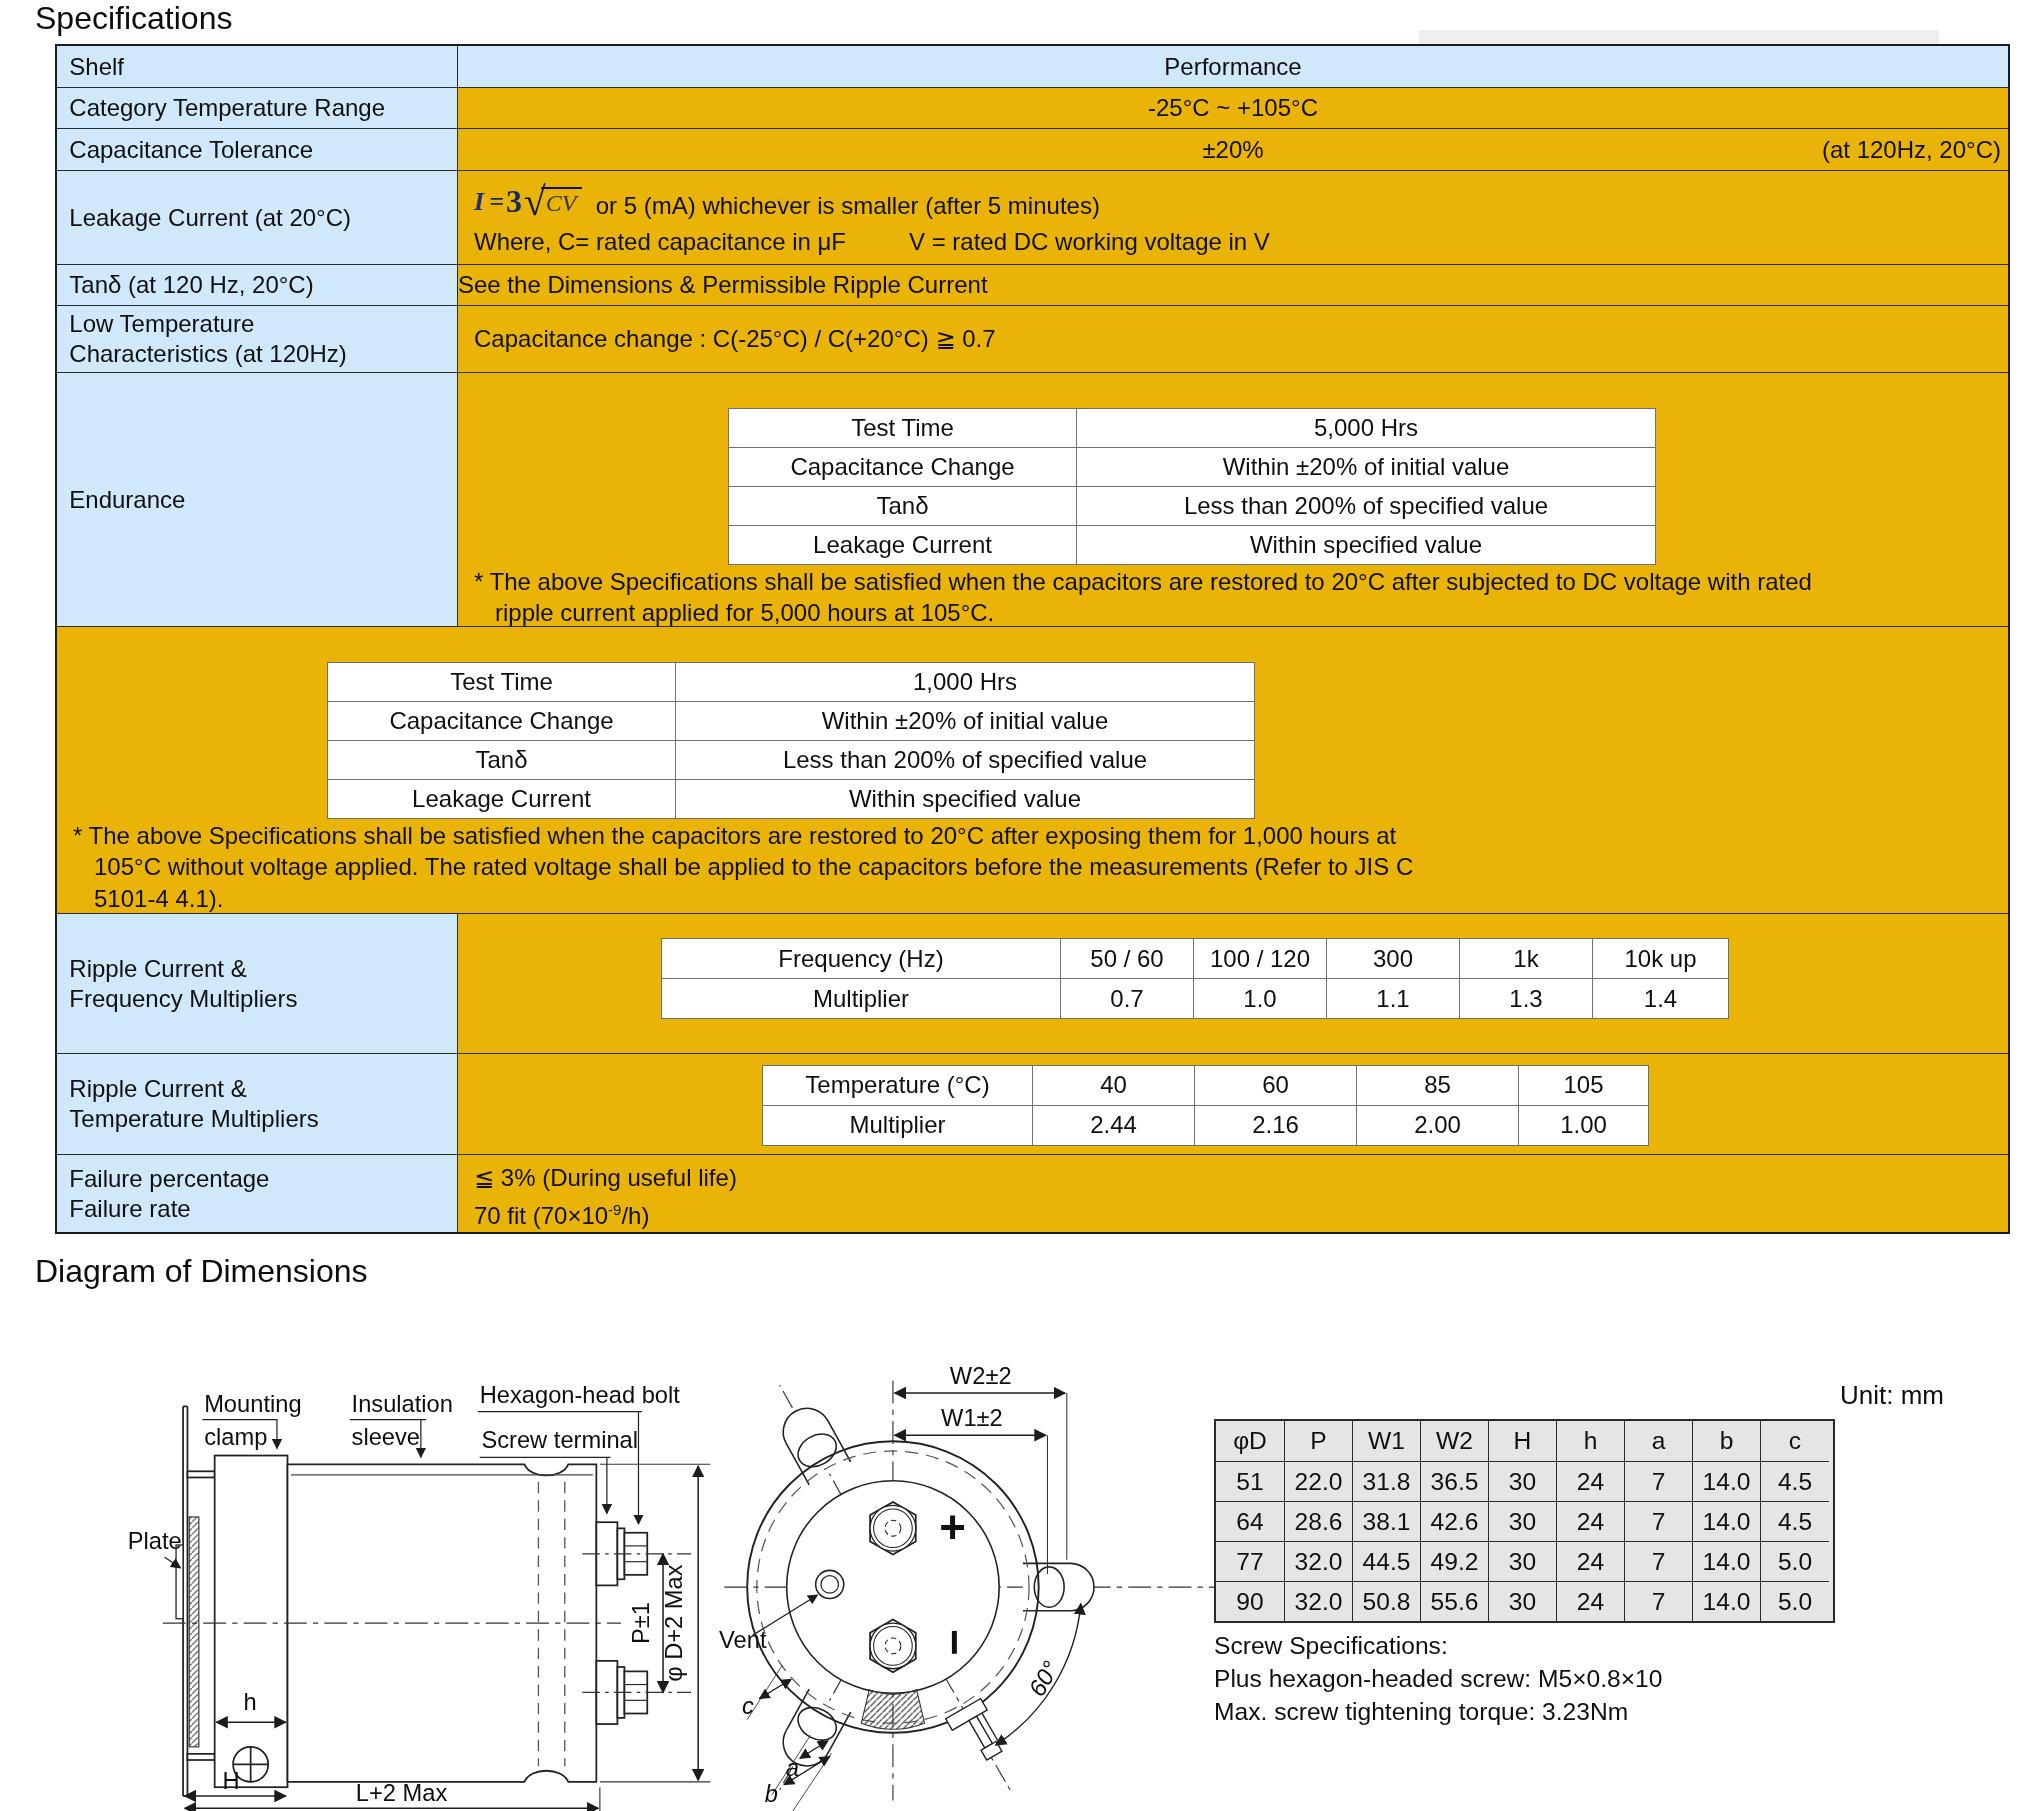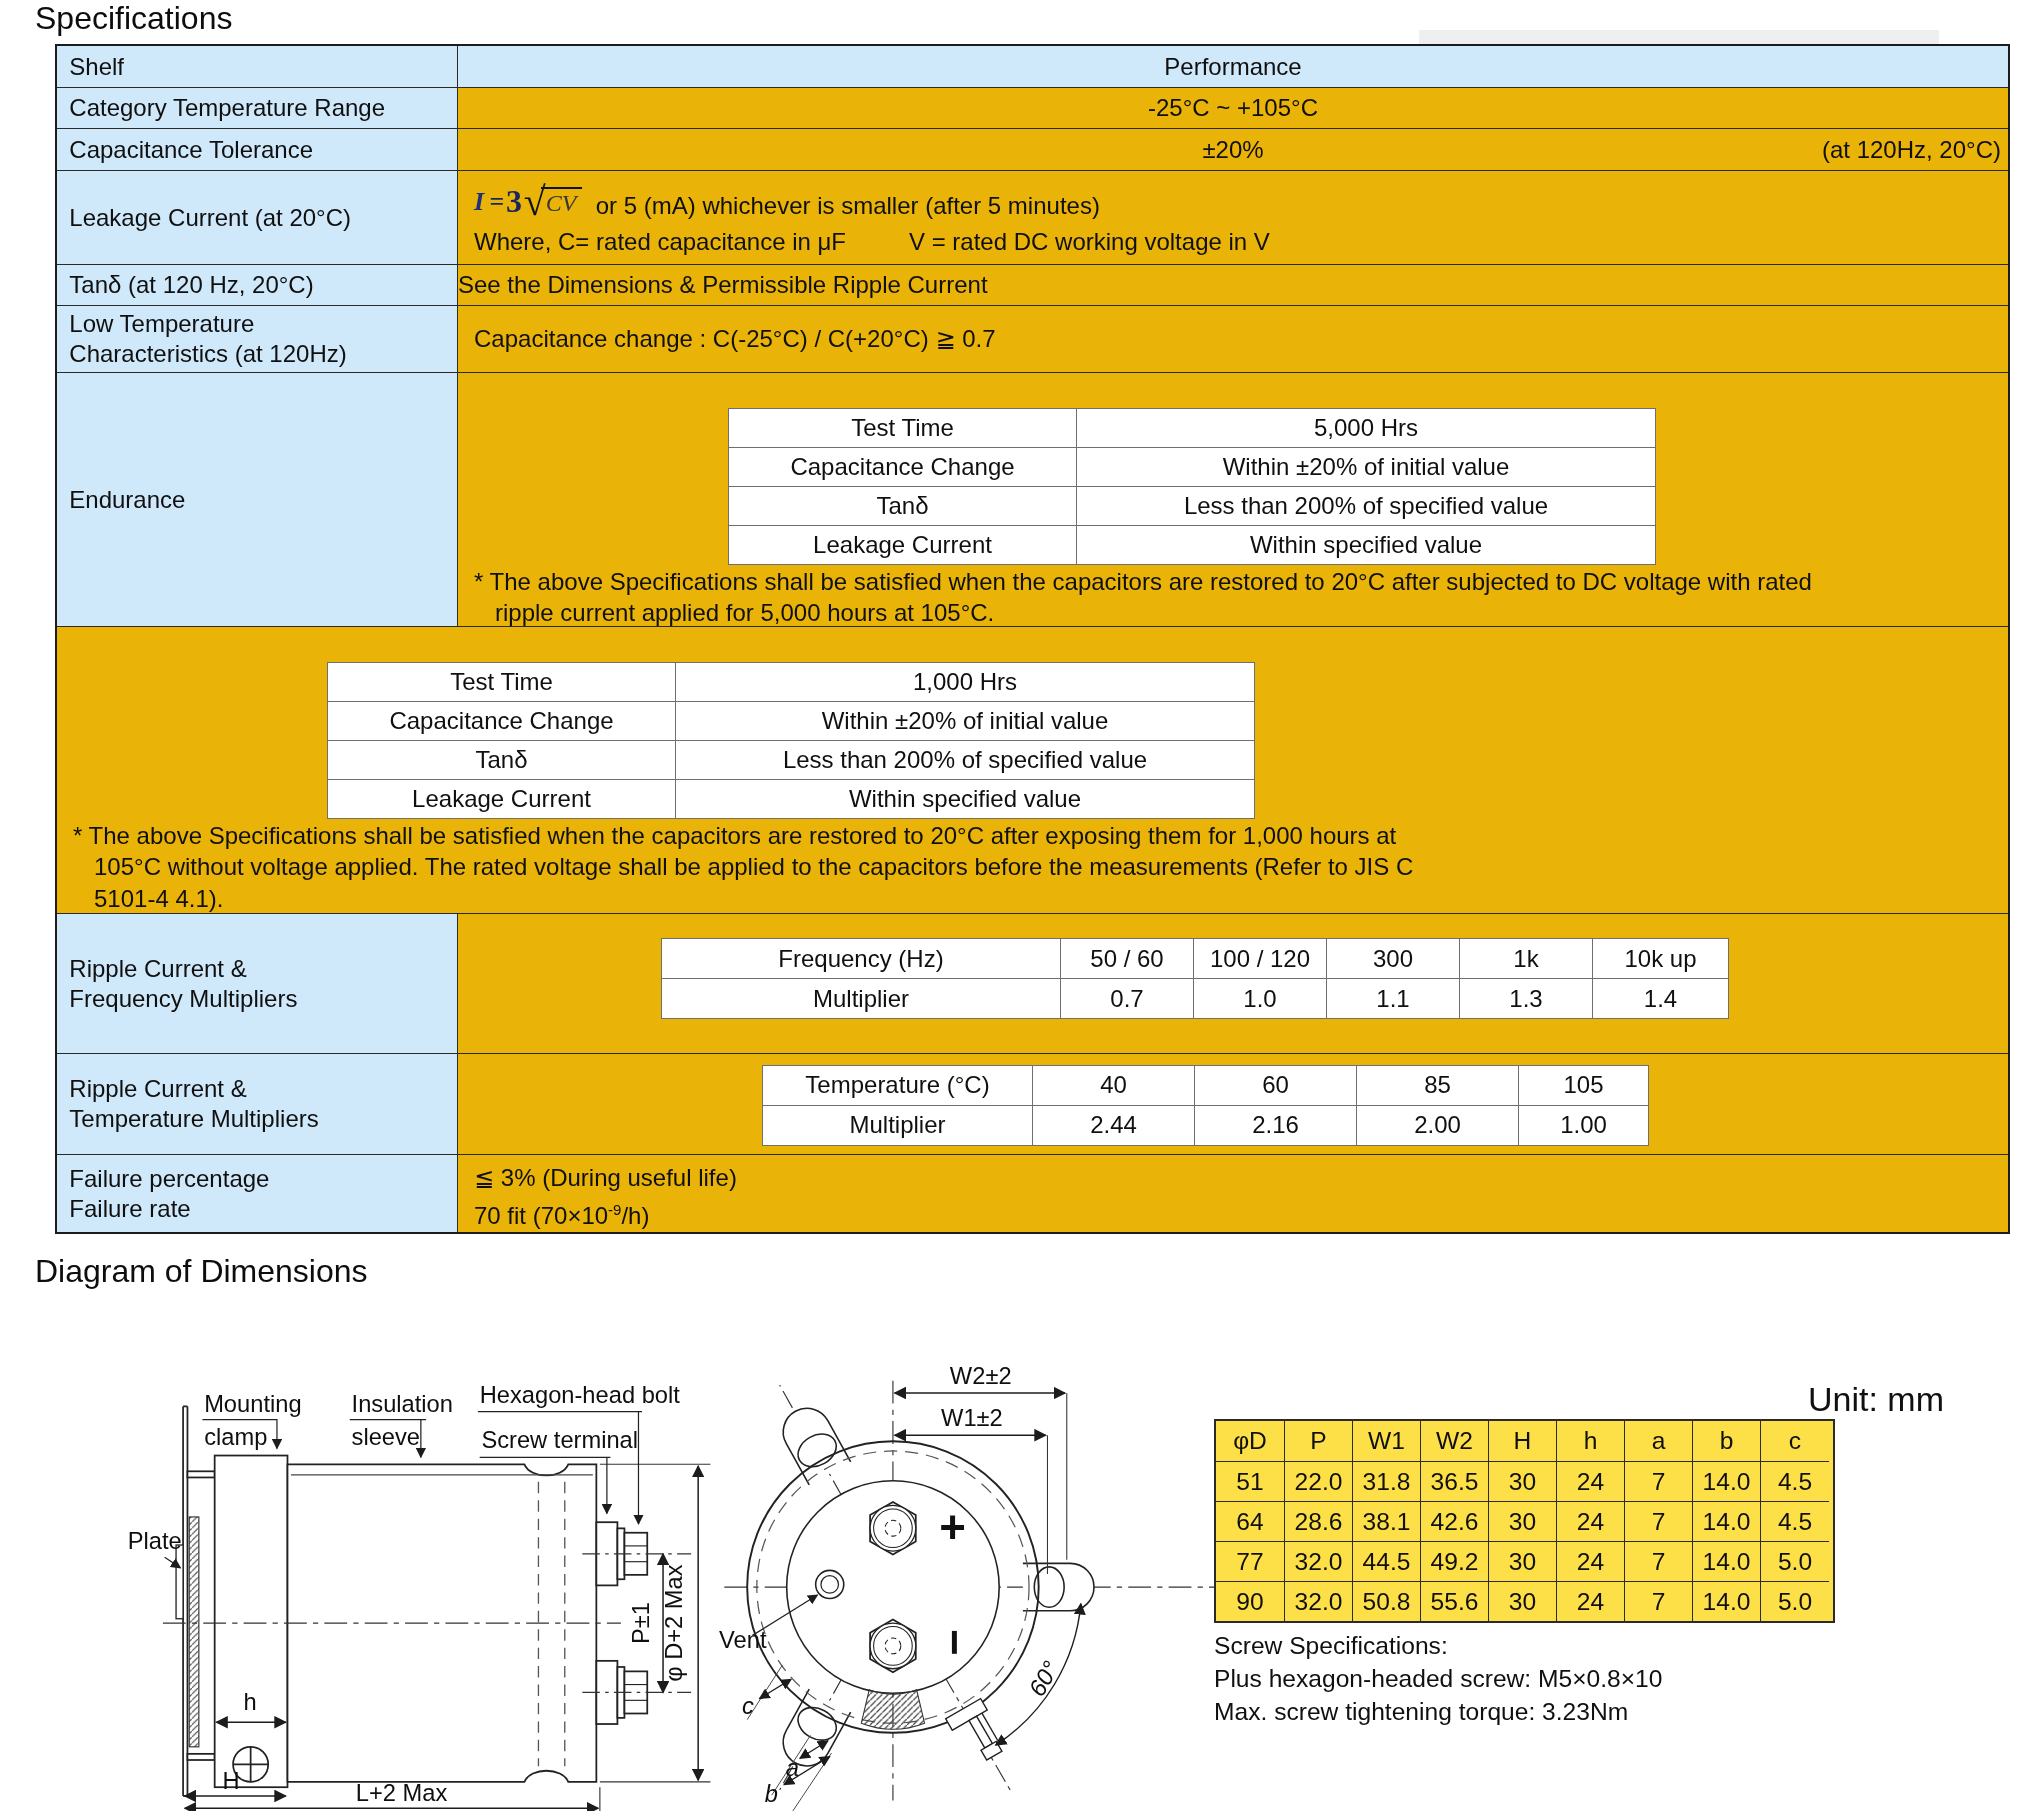--- a/index.html
+++ b/index.html
@@ -49,31 +49,31 @@
   .fRadSign{font-size:40px;line-height:26px;margin-right:-4.4px;color:#111}
   .fRad{border-top:2.6px solid #111;font-style:italic;padding:0.9px 5.3px 0 4.4px;font-size:24px;color:#383838}
 
   .fail-line{padding-left:16px;font-size:24px;line-height:32px}
   .fail-line:first-child{padding-top:7px}
   sup{font-size:15px}
 
   
   #dims-table{
     position:absolute;left:1214px;top:1419px;width:621px;
-    border:2.6px solid #2a2a2a;box-sizing:border-box;background:#fde047;
+    border:2.6px solid #2a2a2a;box-sizing:border-box;background:#e5e5e5;
     display:grid;grid-template-columns:69px 68px 68px 68px 68px 68px 68px 68px 68px;
   }
   .dcell{
     border-right:1.8px solid #2a2a2a;border-top:1.8px solid #2a2a2a;
     height:40px;display:flex;align-items:center;justify-content:center;
     font-size:24.6px;box-sizing:border-box;
   }
   .dcell.c9{border-right:0}
   .dcell.r0{border-top:0}
-  #unit-label{position:absolute;left:1716px;top:1380px;width:228px;text-align:right;font-size:34px}
+  #unit-label{position:absolute;left:1716px;top:1380px;width:228px;text-align:right;font-size:26px}
   #screw-spec{position:absolute;left:1214px;top:1629px;font-size:24.6px;line-height:33px}
 
   #scan-artifact{position:absolute;left:1419px;top:30px;width:520px;height:14px;background:#efefef}
 
   svg{position:absolute}
   .dlab{font-size:27px;fill:#0f0f0f}
   .dlab-i{font-size:27px;fill:#0f0f0f;font-style:italic}
   .big-sign{font-size:52px;fill:#111;font-weight:bold}
   line,path,rect,circle,ellipse,polygon{vector-effect:none}
 </style>

